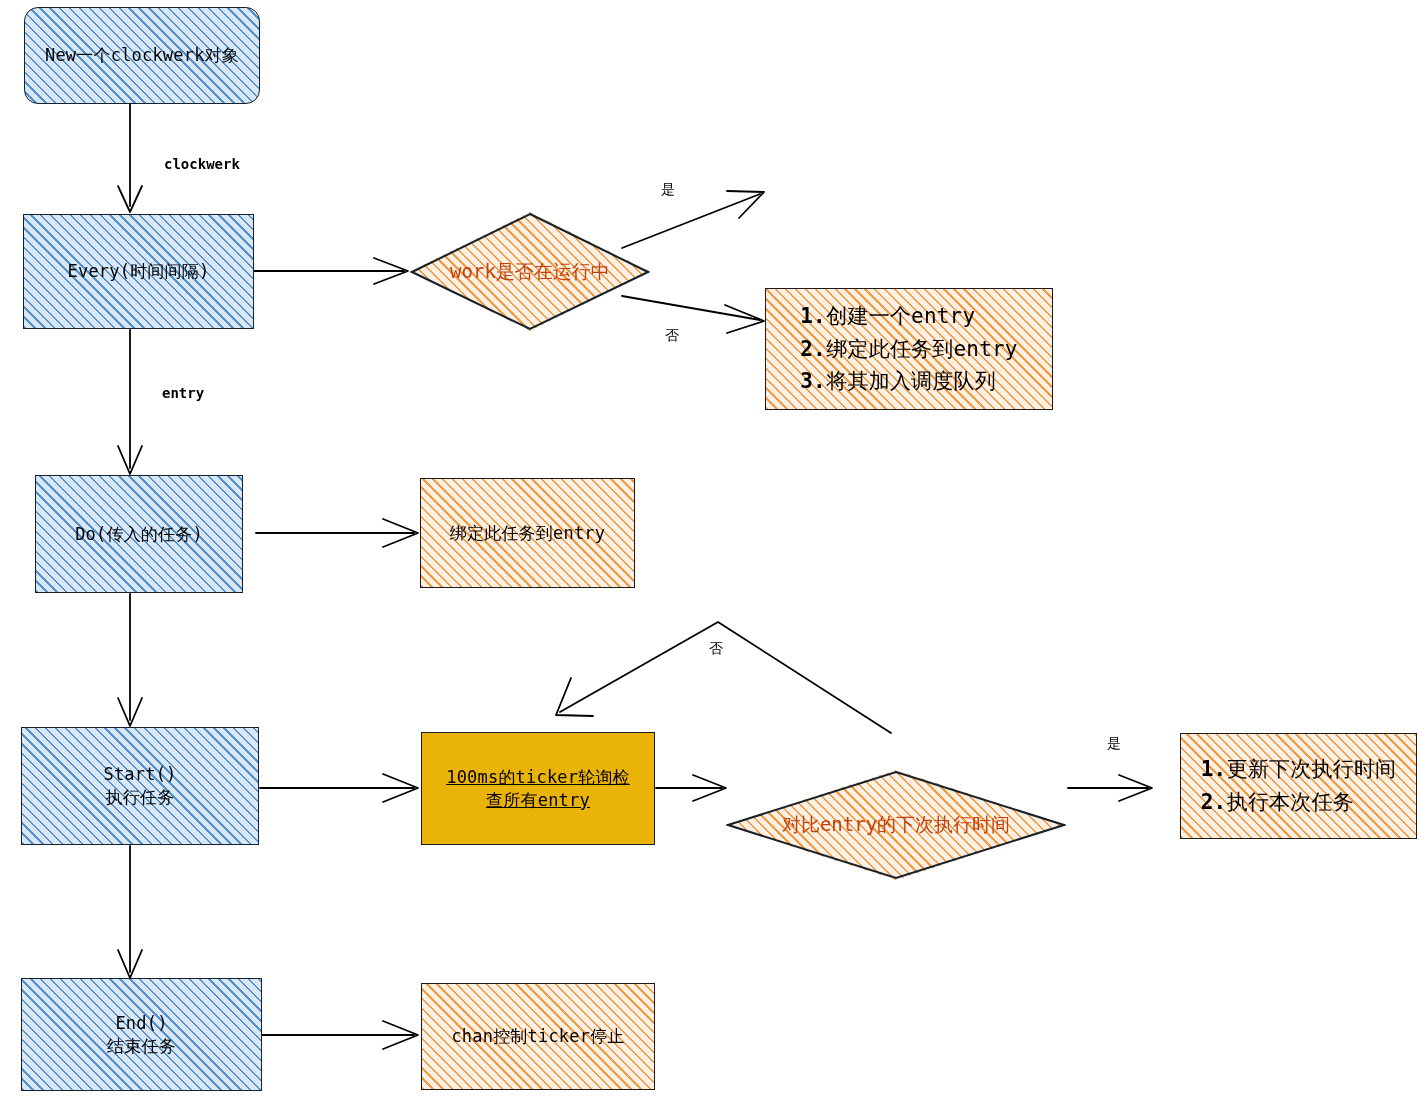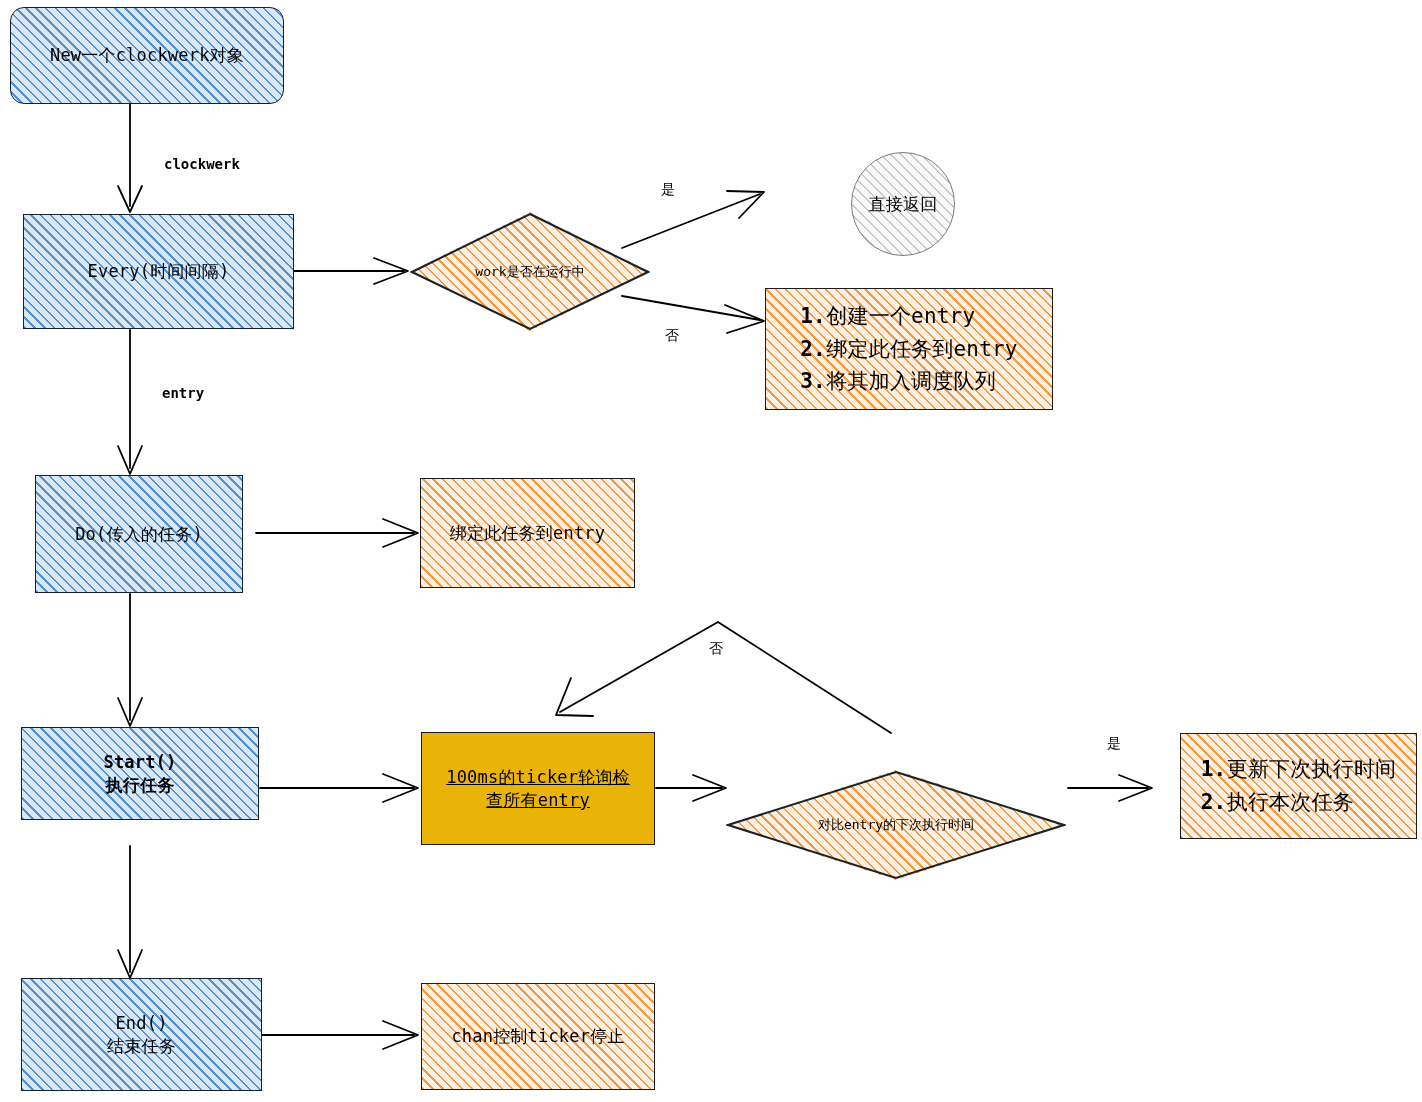--- a/index.html
+++ b/index.html
@@ -39,21 +39,21 @@
         rgba(255,255,255,0) 1.4px, rgba(255,255,255,0) 7px);
   }
   .rounded{border-radius:14px;}
 
   
   .diamond{position:absolute;z-index:2;}
   .diamond .dshape{position:absolute;left:0;top:0;width:100%;height:100%;
                    clip-path:polygon(50% 0,100% 50%,50% 100%,0 50%);}
   .diamond .dtext{position:absolute;left:0;top:0;width:100%;height:100%;
                   display:flex;align-items:center;justify-content:center;
-                  font-size:13px;color:#000000;z-index:4;}
+                  font-size:19px;color:#c2410c;z-index:4;}
   .dshape.orange-d{
     background-color:#fdf0e2;
     background-image:repeating-linear-gradient(45deg,
         rgba(240,150,60,.95) 0px, rgba(240,150,60,.95) 1.6px,
         rgba(255,255,255,0) 1.6px, rgba(255,255,255,0) 7px);
   }
 
   .edge-label{position:absolute;font-size:14px;color:#000;z-index:5;
               font-family:"DejaVu Sans","Liberation Sans",sans-serif;}
   .edge-label.mono{font-family:"DejaVu Sans Mono","Liberation Mono",monospace;font-weight:bold;}
@@ -104,39 +104,36 @@
       <path d="M571,678 L556,715 L593,716"></path>
 
       <path d="M130,846 L130,972"></path>
       <path d="M118,950 L130,978 L142,950"></path>
 
       <path d="M262,1035 L414,1035"></path>
       <path d="M383,1021 L418,1035 L383,1049"></path>
     </g>
   </svg>
 
-  <div class="node blue rounded" style="left:10px;top:7px;width:274px;height:97px;">
+  <div class="node blue rounded" style="left:24px;top:7px;width:236px;height:97px;">
     <span>New一个clockwerk对象</span>
   </div>
 
-  <div class="node blue" style="left:23px;top:214px;width:271px;height:115px;">
+  <div class="node blue" style="left:23px;top:214px;width:231px;height:115px;">
     <span>Every(时间间隔)</span>
   </div>
 
   <div class="diamond" style="left:410px;top:212px;width:240px;height:119px;">
     <div class="dshape orange-d"></div>
     <svg width="240" height="119" style="position:absolute;left:0;top:0;z-index:3;">
       <polygon points="120,2 238,60 120,117 2,60" fill="none" stroke="#16212b" stroke-width="2"></polygon>
     </svg>
     <div class="dtext">work是否在运行中</div>
   </div>
 
-  <div class="node gray" style="left:851px;top:152px;width:104px;height:104px;font-family:'DejaVu Sans','Liberation Sans',sans-serif;">
-    <span>直接返回</span>
-  </div>
 
   <div class="node orange" style="left:765px;top:288px;width:288px;height:122px;">
     <div class="list">
       <div class="li">
         <span class="num">1.</span><span>创建一个entry</span>
       </div>
       <div class="li">
         <span class="num">2.</span><span>绑定此任务到entry</span>
       </div>
       <div class="li">
@@ -146,21 +143,21 @@
   </div>
 
   <div class="node blue" style="left:35px;top:475px;width:208px;height:118px;">
     <span>Do(传入的任务)</span>
   </div>
 
   <div class="node orange" style="left:420px;top:478px;width:215px;height:110px;">
     <span>绑定此任务到entry</span>
   </div>
 
-  <div class="node blue" style="left:21px;top:727px;width:238px;height:93px;font-weight:bold;">
+  <div class="node blue" style="left:21px;top:727px;width:238px;height:118px;">
     <span style="display:block;">
       <span style="display:block;">Start()</span>
       <span style="display:block;">执行任务</span>
     </span>
   </div>
 
   <div class="node solid-orange" style="left:421px;top:732px;width:234px;height:113px;">
     <span style="display:block;">
       <span style="display:block;">100ms的ticker轮询检</span>
       <span style="display:block;">查所有entry</span>

